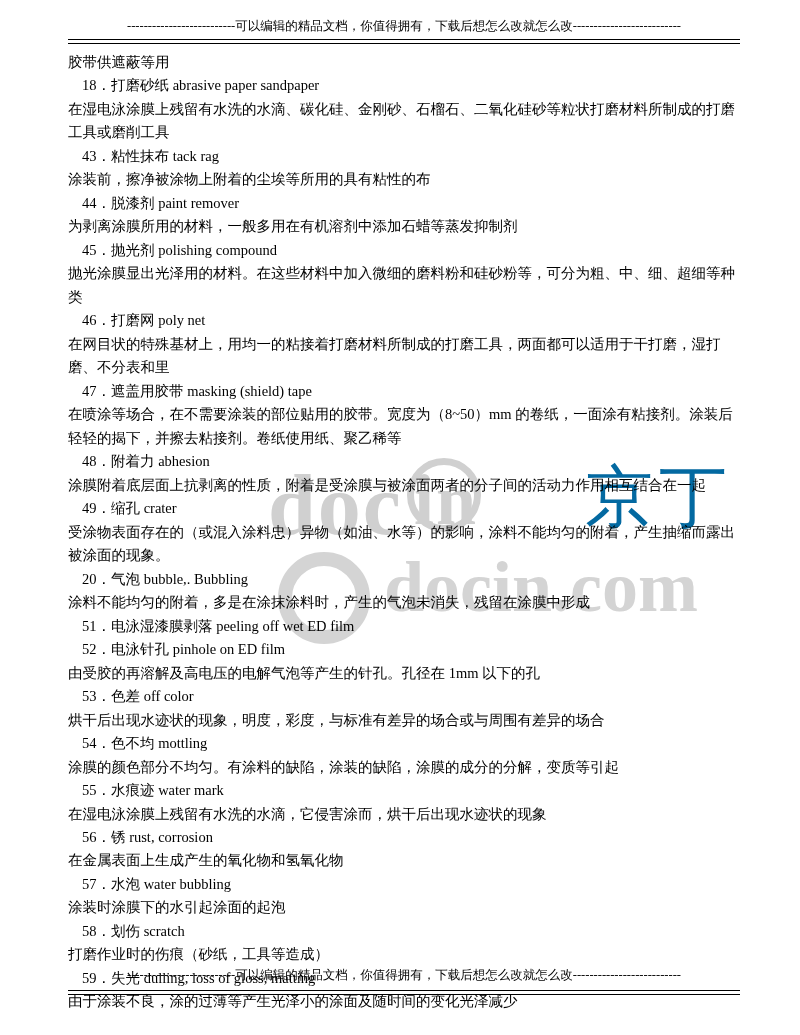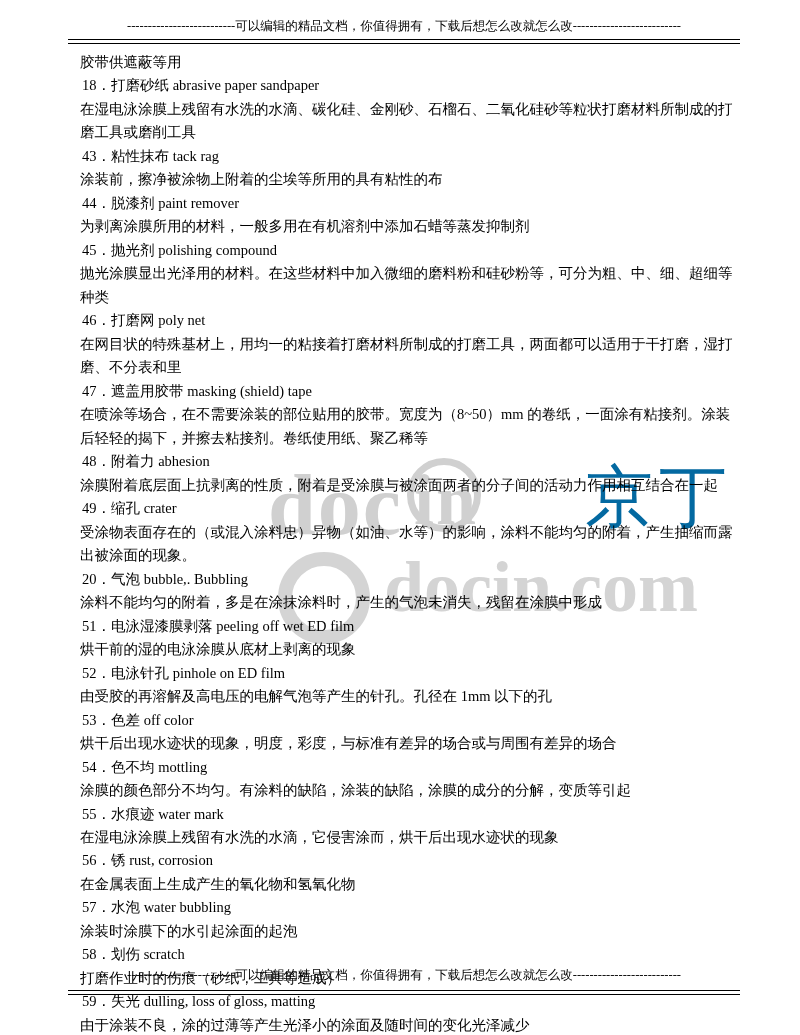--- a/index.html
+++ b/index.html
@@ -44,21 +44,20 @@
     color: #000;
   }
   .line {
     white-space: normal;
   }
   .entry-title {
     text-indent: 14px;
   }
   .desc {
     text-indent: 0px;
-    margin-left: 12px;
   }
   .footer {
     position: absolute;
     left: 0;
     right: 0;
     bottom: 40px;
     z-index: 3;
     padding: 0 60px 0 68px;
   }
   .footer-note {
@@ -175,21 +174,20 @@
       <div class="line entry-title">48．附着力  abhesion</div>
       <div class="line desc">涂膜附着底层面上抗剥离的性质，附着是受涂膜与被涂面两者的分子间的活动力作用相互结合在一起</div>
 
       <div class="line entry-title">49．缩孔 crater</div>
       <div class="line desc">受涂物表面存在的（或混入涂料忠）异物（如油、水等）的影响，涂料不能均匀的附着，产生抽缩而露出被涂面的现象。</div>
 
       <div class="line entry-title">20．气泡  bubble,. Bubbling</div>
       <div class="line desc">涂料不能均匀的附着，多是在涂抹涂料时，产生的气泡未消失，残留在涂膜中形成</div>
 
       <div class="line entry-title">51．电泳湿漆膜剥落  peeling off wet ED film</div>
-      <div class="line desc">烘干前的湿的电泳涂膜从底材上剥离的现象</div>
 
       <div class="line entry-title">52．电泳针孔  pinhole on ED film</div>
       <div class="line desc">由受胶的再溶解及高电压的电解气泡等产生的针孔。孔径在 1mm 以下的孔</div>
 
       <div class="line entry-title">53．色差  off color</div>
       <div class="line desc">烘干后出现水迹状的现象，明度，彩度，与标准有差异的场合或与周围有差异的场合</div>
 
       <div class="line entry-title">54．色不均  mottling</div>
       <div class="line desc">涂膜的颜色部分不均匀。有涂料的缺陷，涂装的缺陷，涂膜的成分的分解，变质等引起</div>
 

